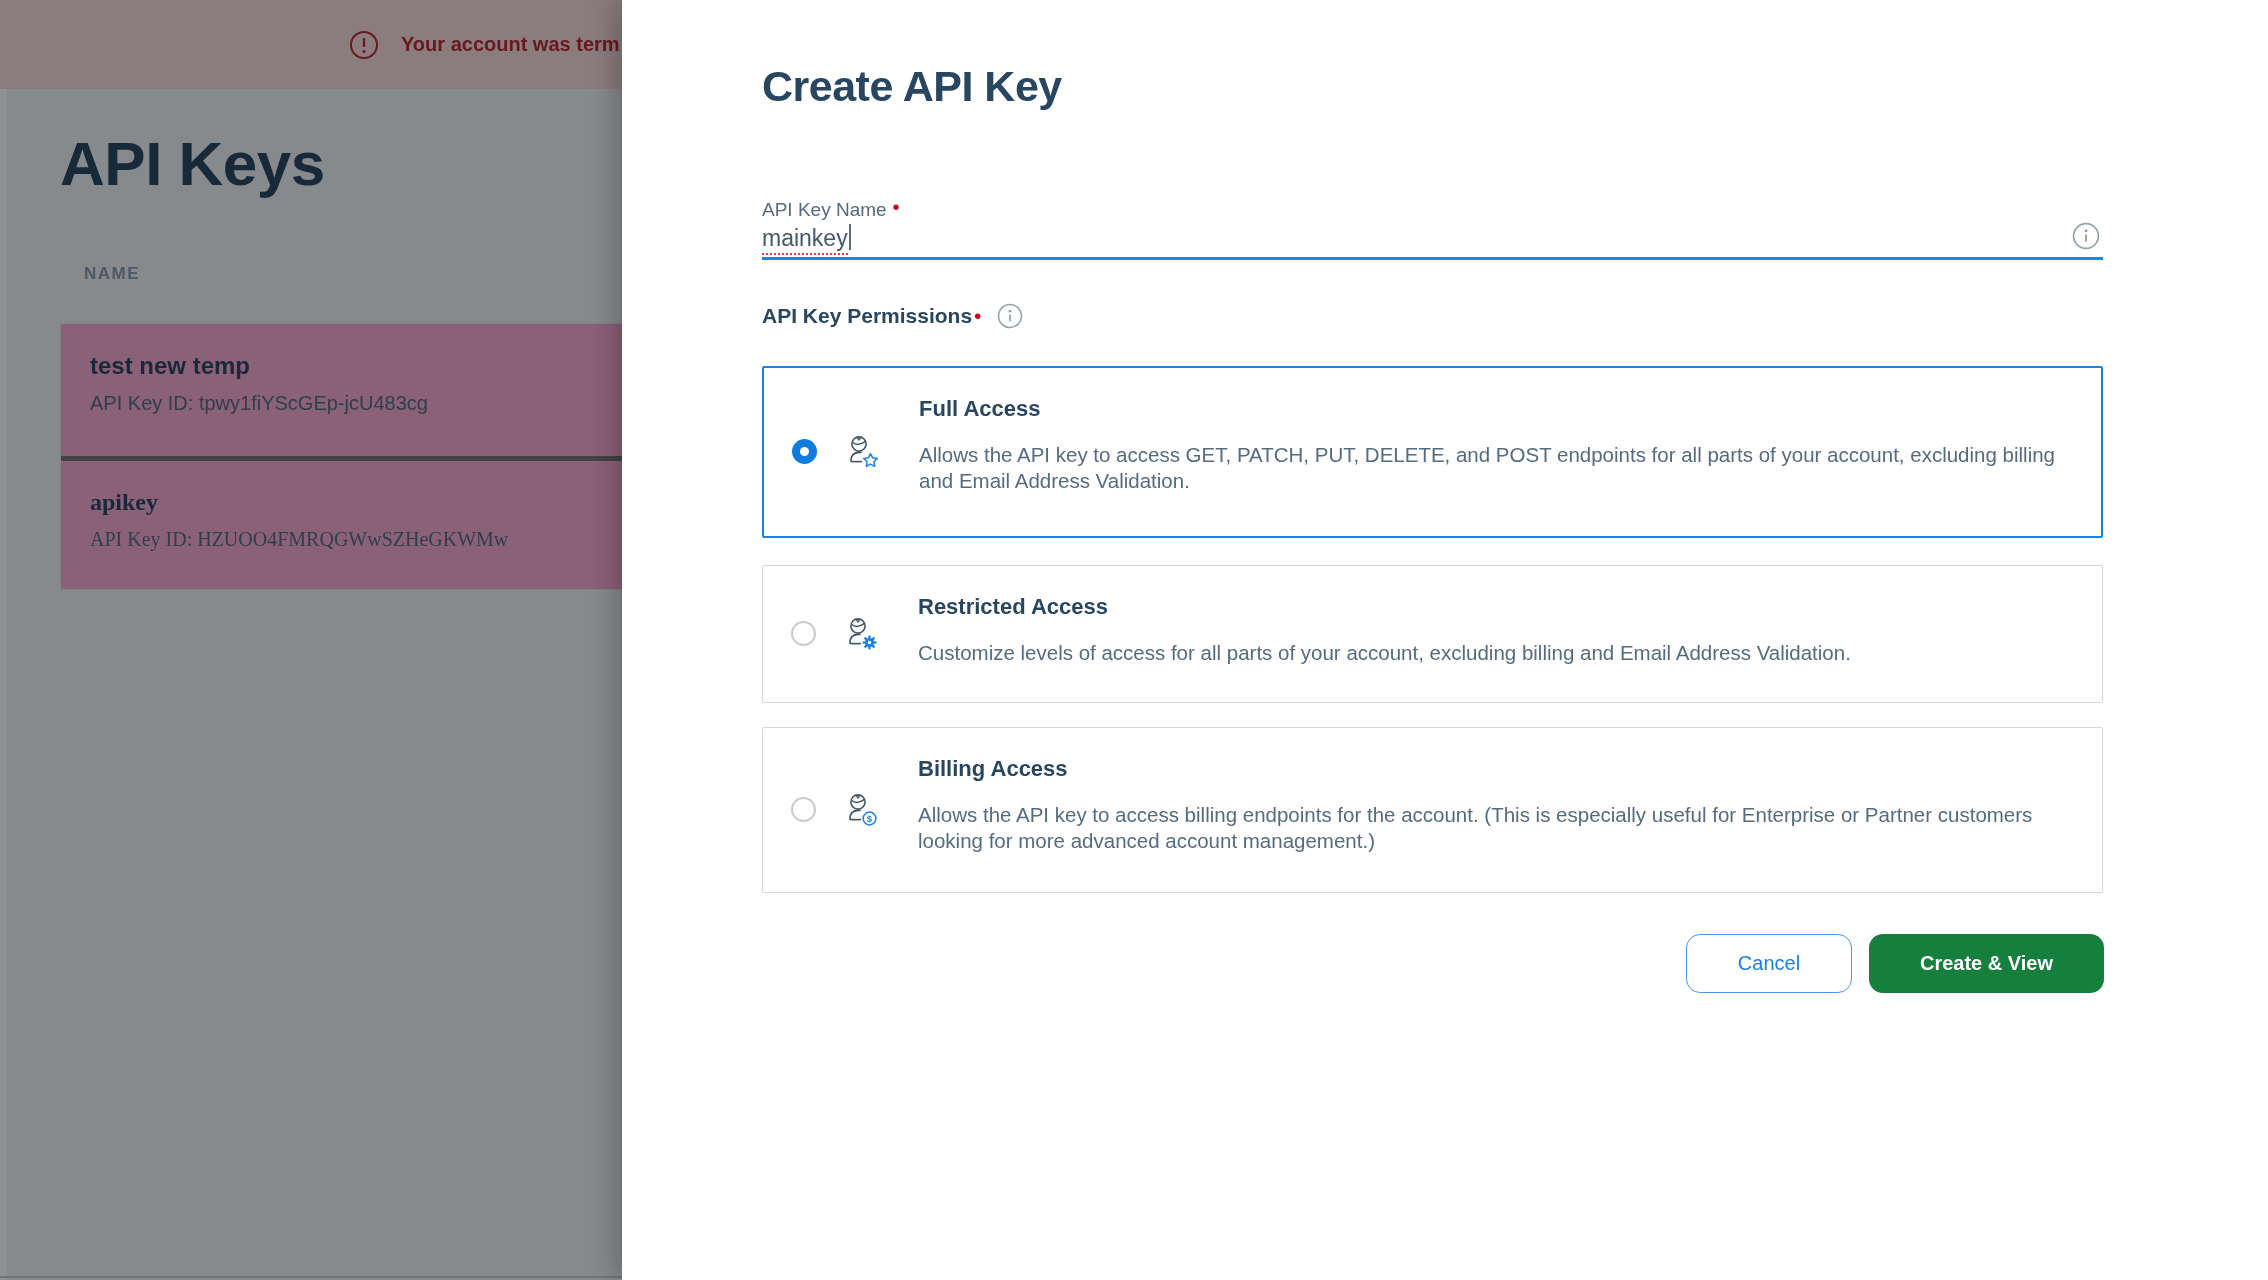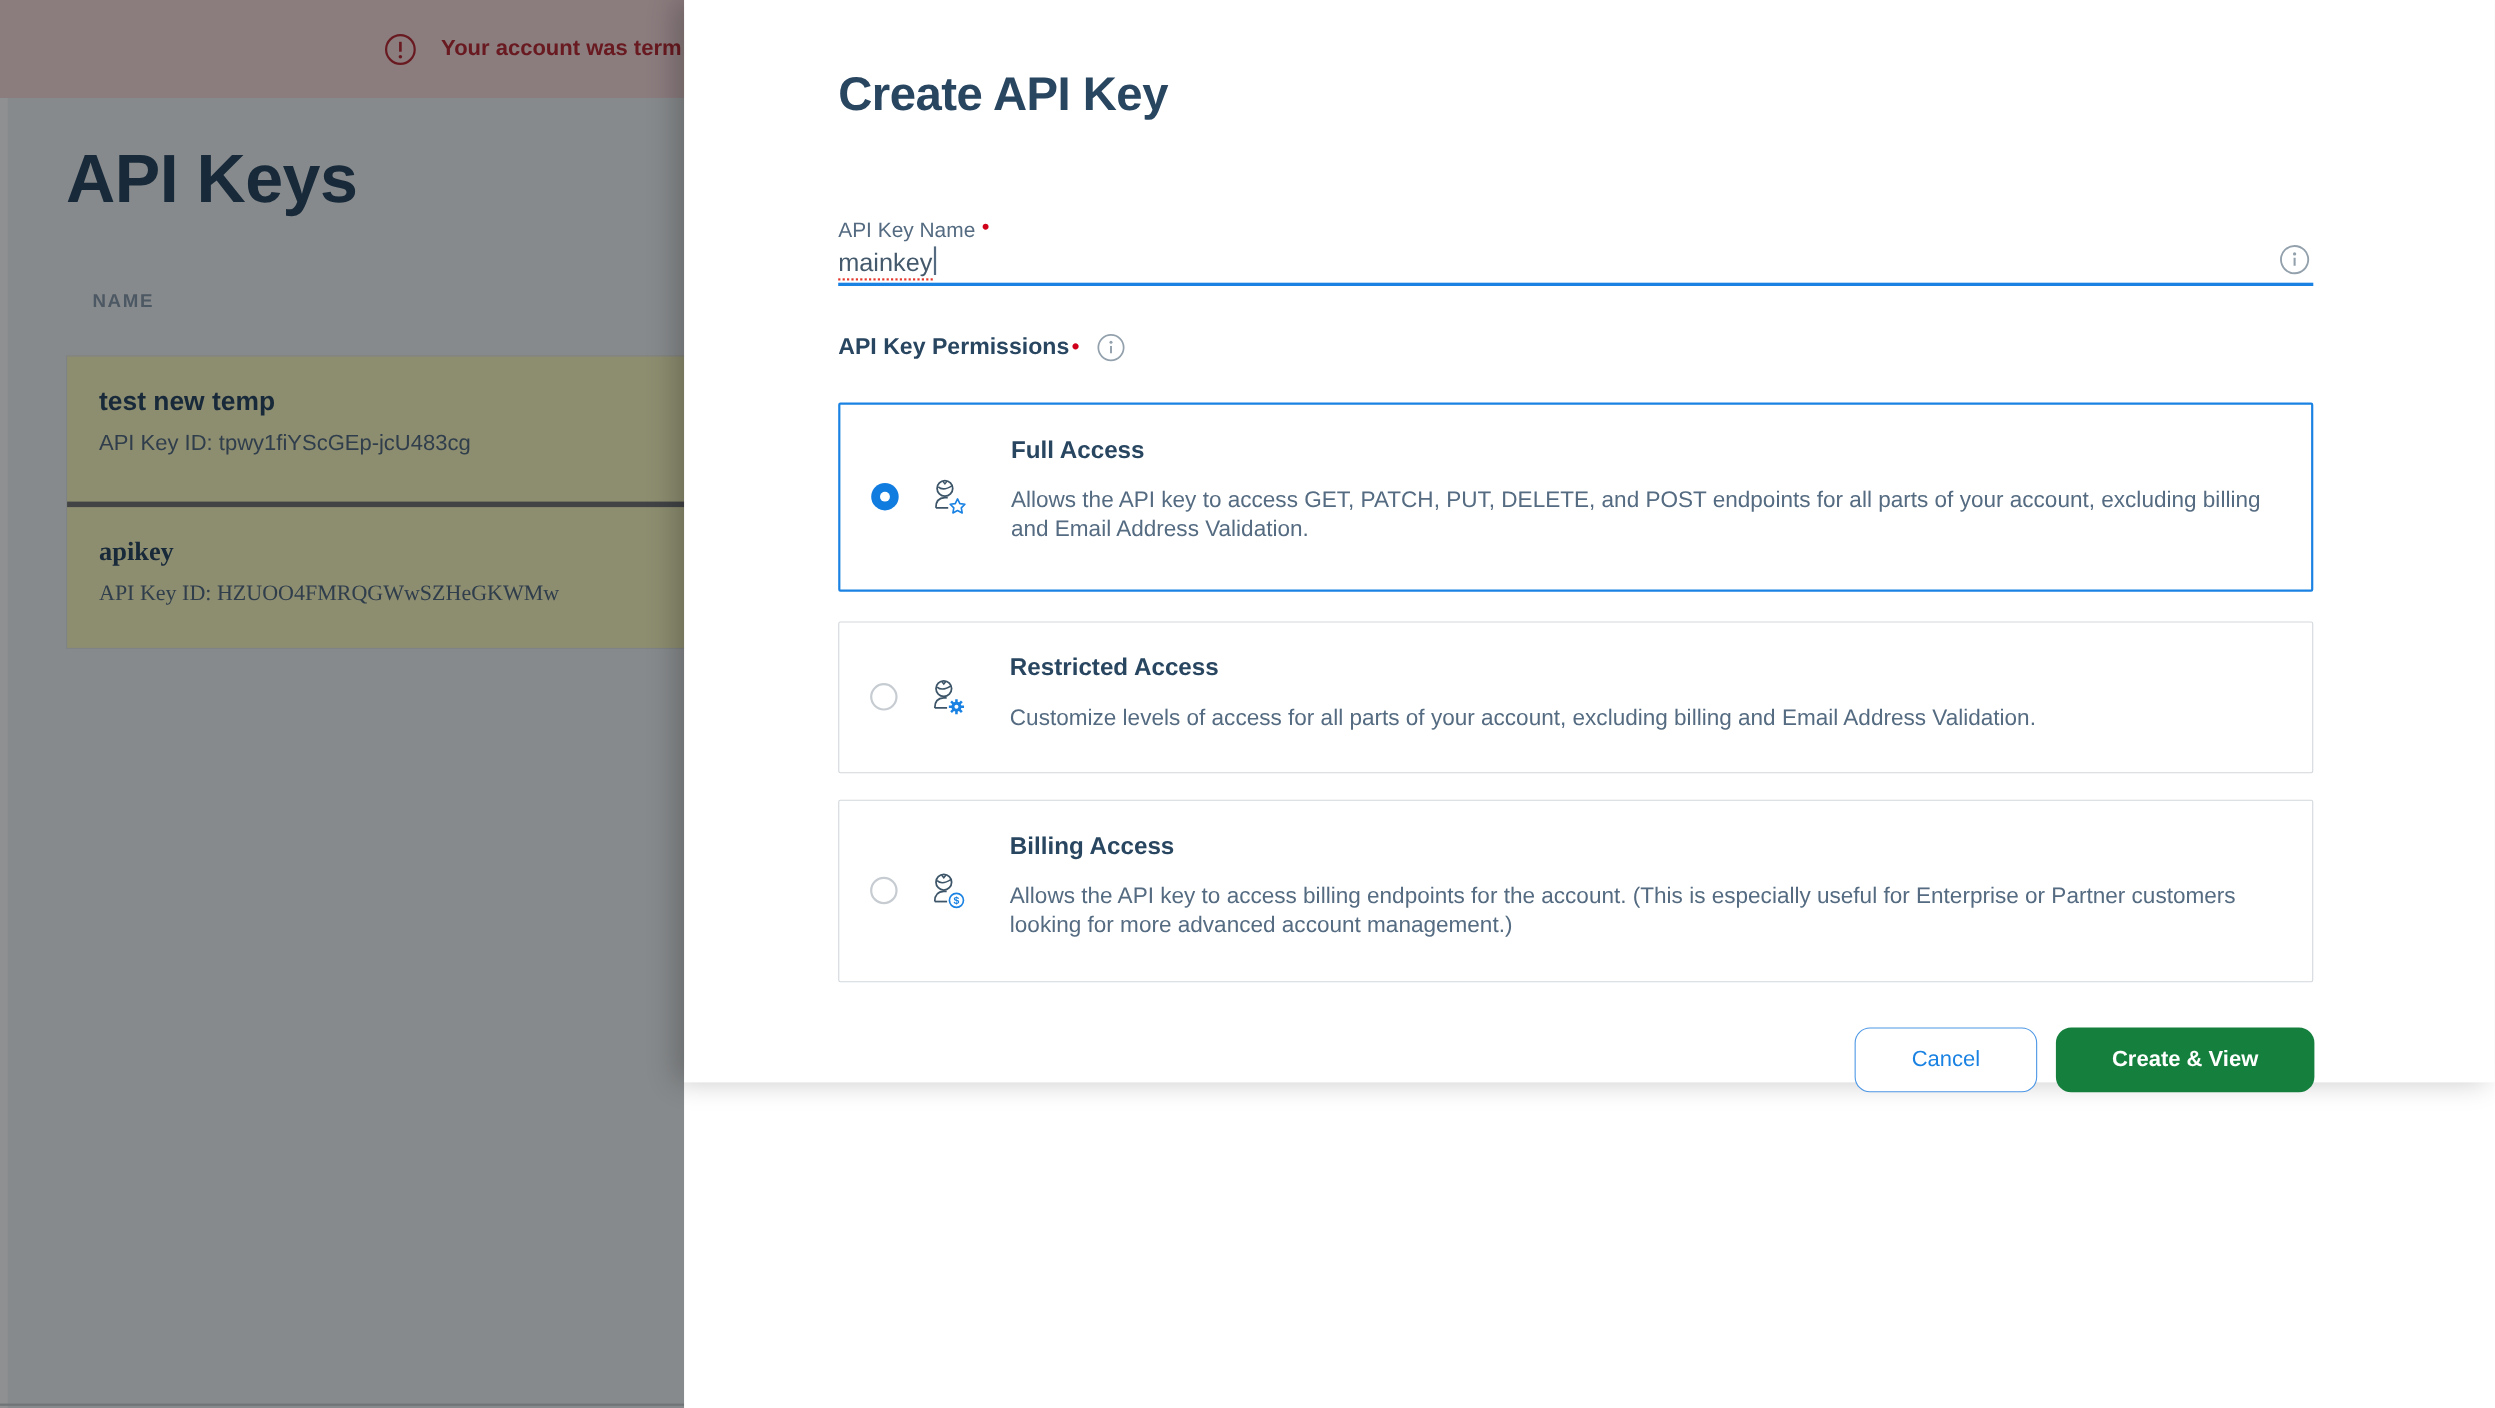--- a/index.html
+++ b/index.html
@@ -12,31 +12,31 @@
                background:#f2f4f6; overflow:hidden; }
   .body-strip { position:absolute; left:0; top:89px; width:7px; height:1191px; background:#ffffff; }
   .banner { position:absolute; left:0; top:0; width:900px; height:89px; background:#f9dbdc;
             display:flex; align-items:center; padding-left:349px; white-space:nowrap; }
   .banner-text { font-size:20px; font-weight:bold; color:#ba2832; margin-left:22px; }
   .page-title { position:absolute; left:60px; top:128px; font-size:62px; font-weight:bold;
                 color:#294661; letter-spacing:-0.5px; }
   .name-header { position:absolute; left:84px; top:264px; font-size:17px; font-weight:bold;
                  color:#8899ab; letter-spacing:1.5px; }
   .keys-card { position:absolute; left:60px; top:323px; width:700px; height:267px;
-               background:#fef9c3; border:1px solid #e4e7ea; }
+               background:#f9a8d4; border:1px solid #e4e7ea; }
   .key-row { height:132px; padding:28px 0 0 29px; }
   .key-row + .key-row { border-top:5px solid #737373; height:134px;font-family:Liberation Serif, serif; }
   .key-name { font-size:24px; font-weight:bold; color:#294661; }
   .key-id { font-size:20px; color:#546b81; margin-top:12px; }
   .page-bottom-line { position:absolute; left:0; top:1276px; width:622px; height:2px; background:#caccce; }
   .backdrop { position:absolute; left:0; top:0; width:622px; height:1280px;
               background:rgba(5,8,12,0.45); }
 
   
-  .drawer { position:absolute; left:622px; top:0; width:1646px; height:984px; background:#ffffff;
+  .drawer { position:absolute; left:622px; top:0; width:1646px; height:1280px; background:#ffffff;
             box-shadow:-8px 0 24px rgba(0,0,0,0.22); }
   .drawer-title { position:absolute; left:140px; top:62px; font-size:43px; font-weight:bold;
                   color:#294661; letter-spacing:-0.5px; }
 
   .field-label { position:absolute; left:140px; top:196px; font-size:19px; color:#546b81; }
   .req { color:#d0021b; font-size:20px; margin-left:6px; vertical-align:2px; }
   .input-area { position:absolute; left:140px; top:224px; width:1341px; height:36px; cursor:text; }
   .input-value { font-size:23px; color:#44596b; border-bottom:2px dotted #e5392f; padding-bottom:2px; }
   .caret { display:inline-block; width:2px; height:26px; background:#546b81;
            vertical-align:-4px; margin-left:1px; }

